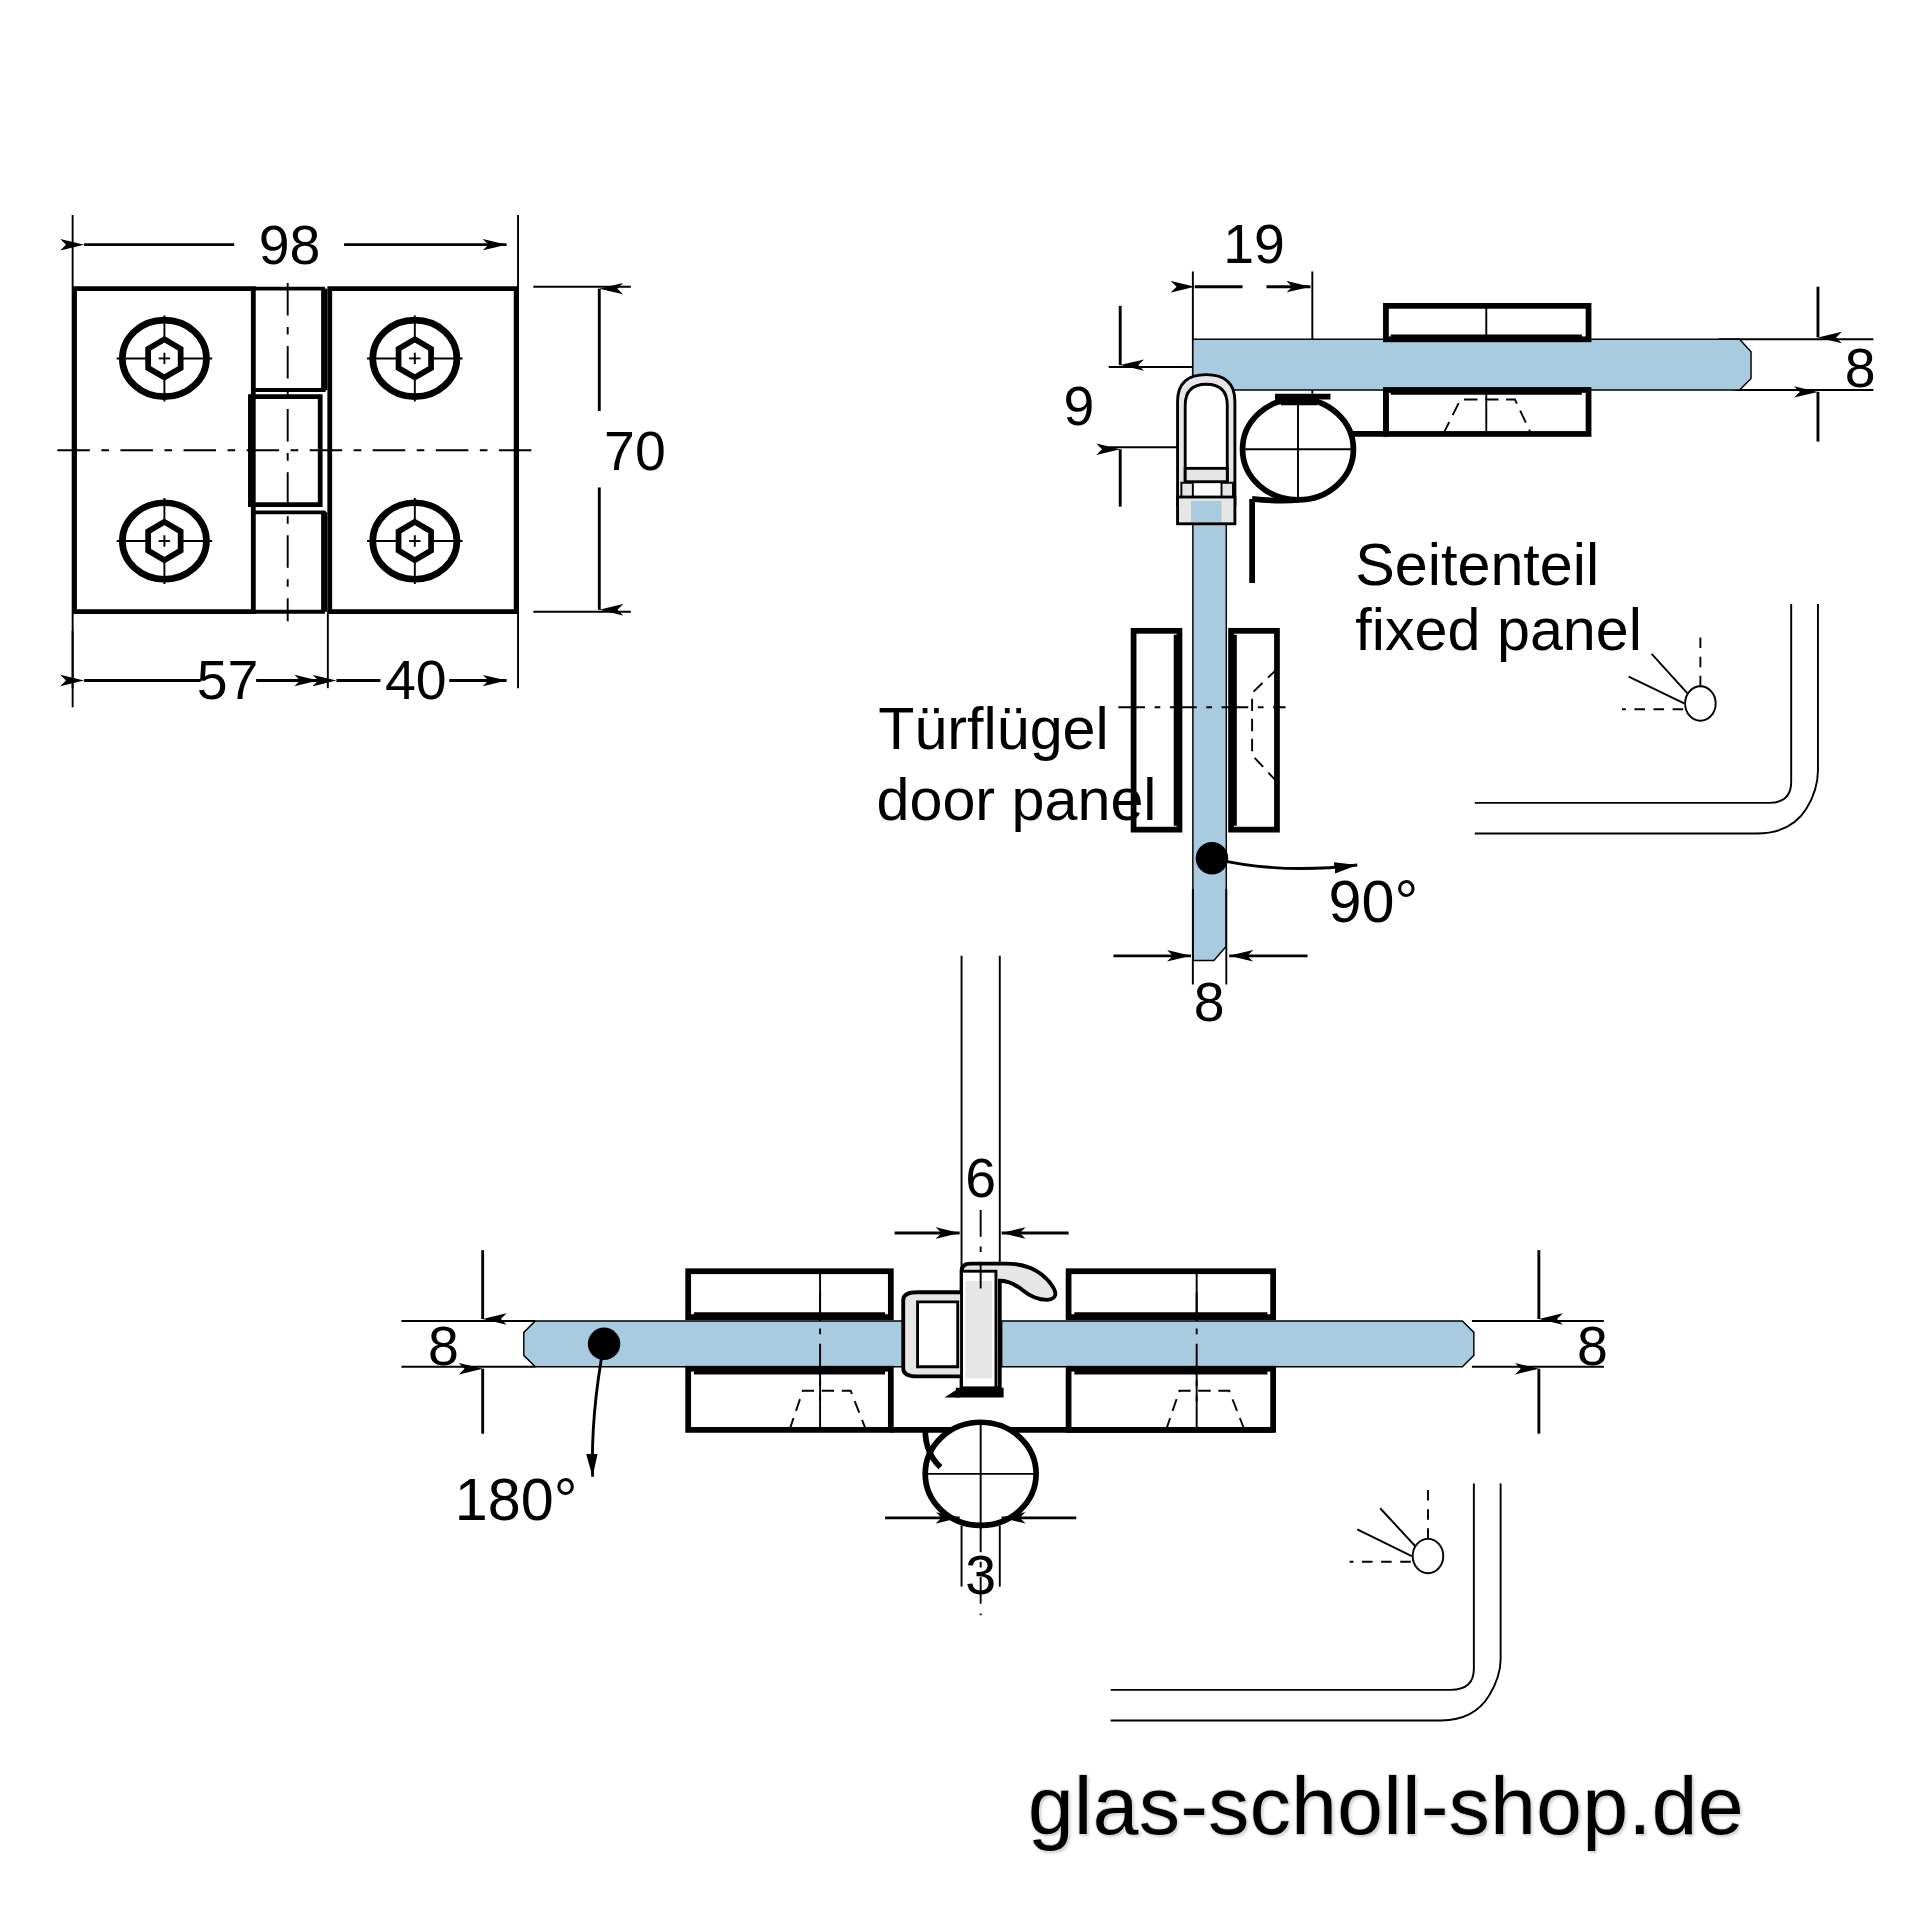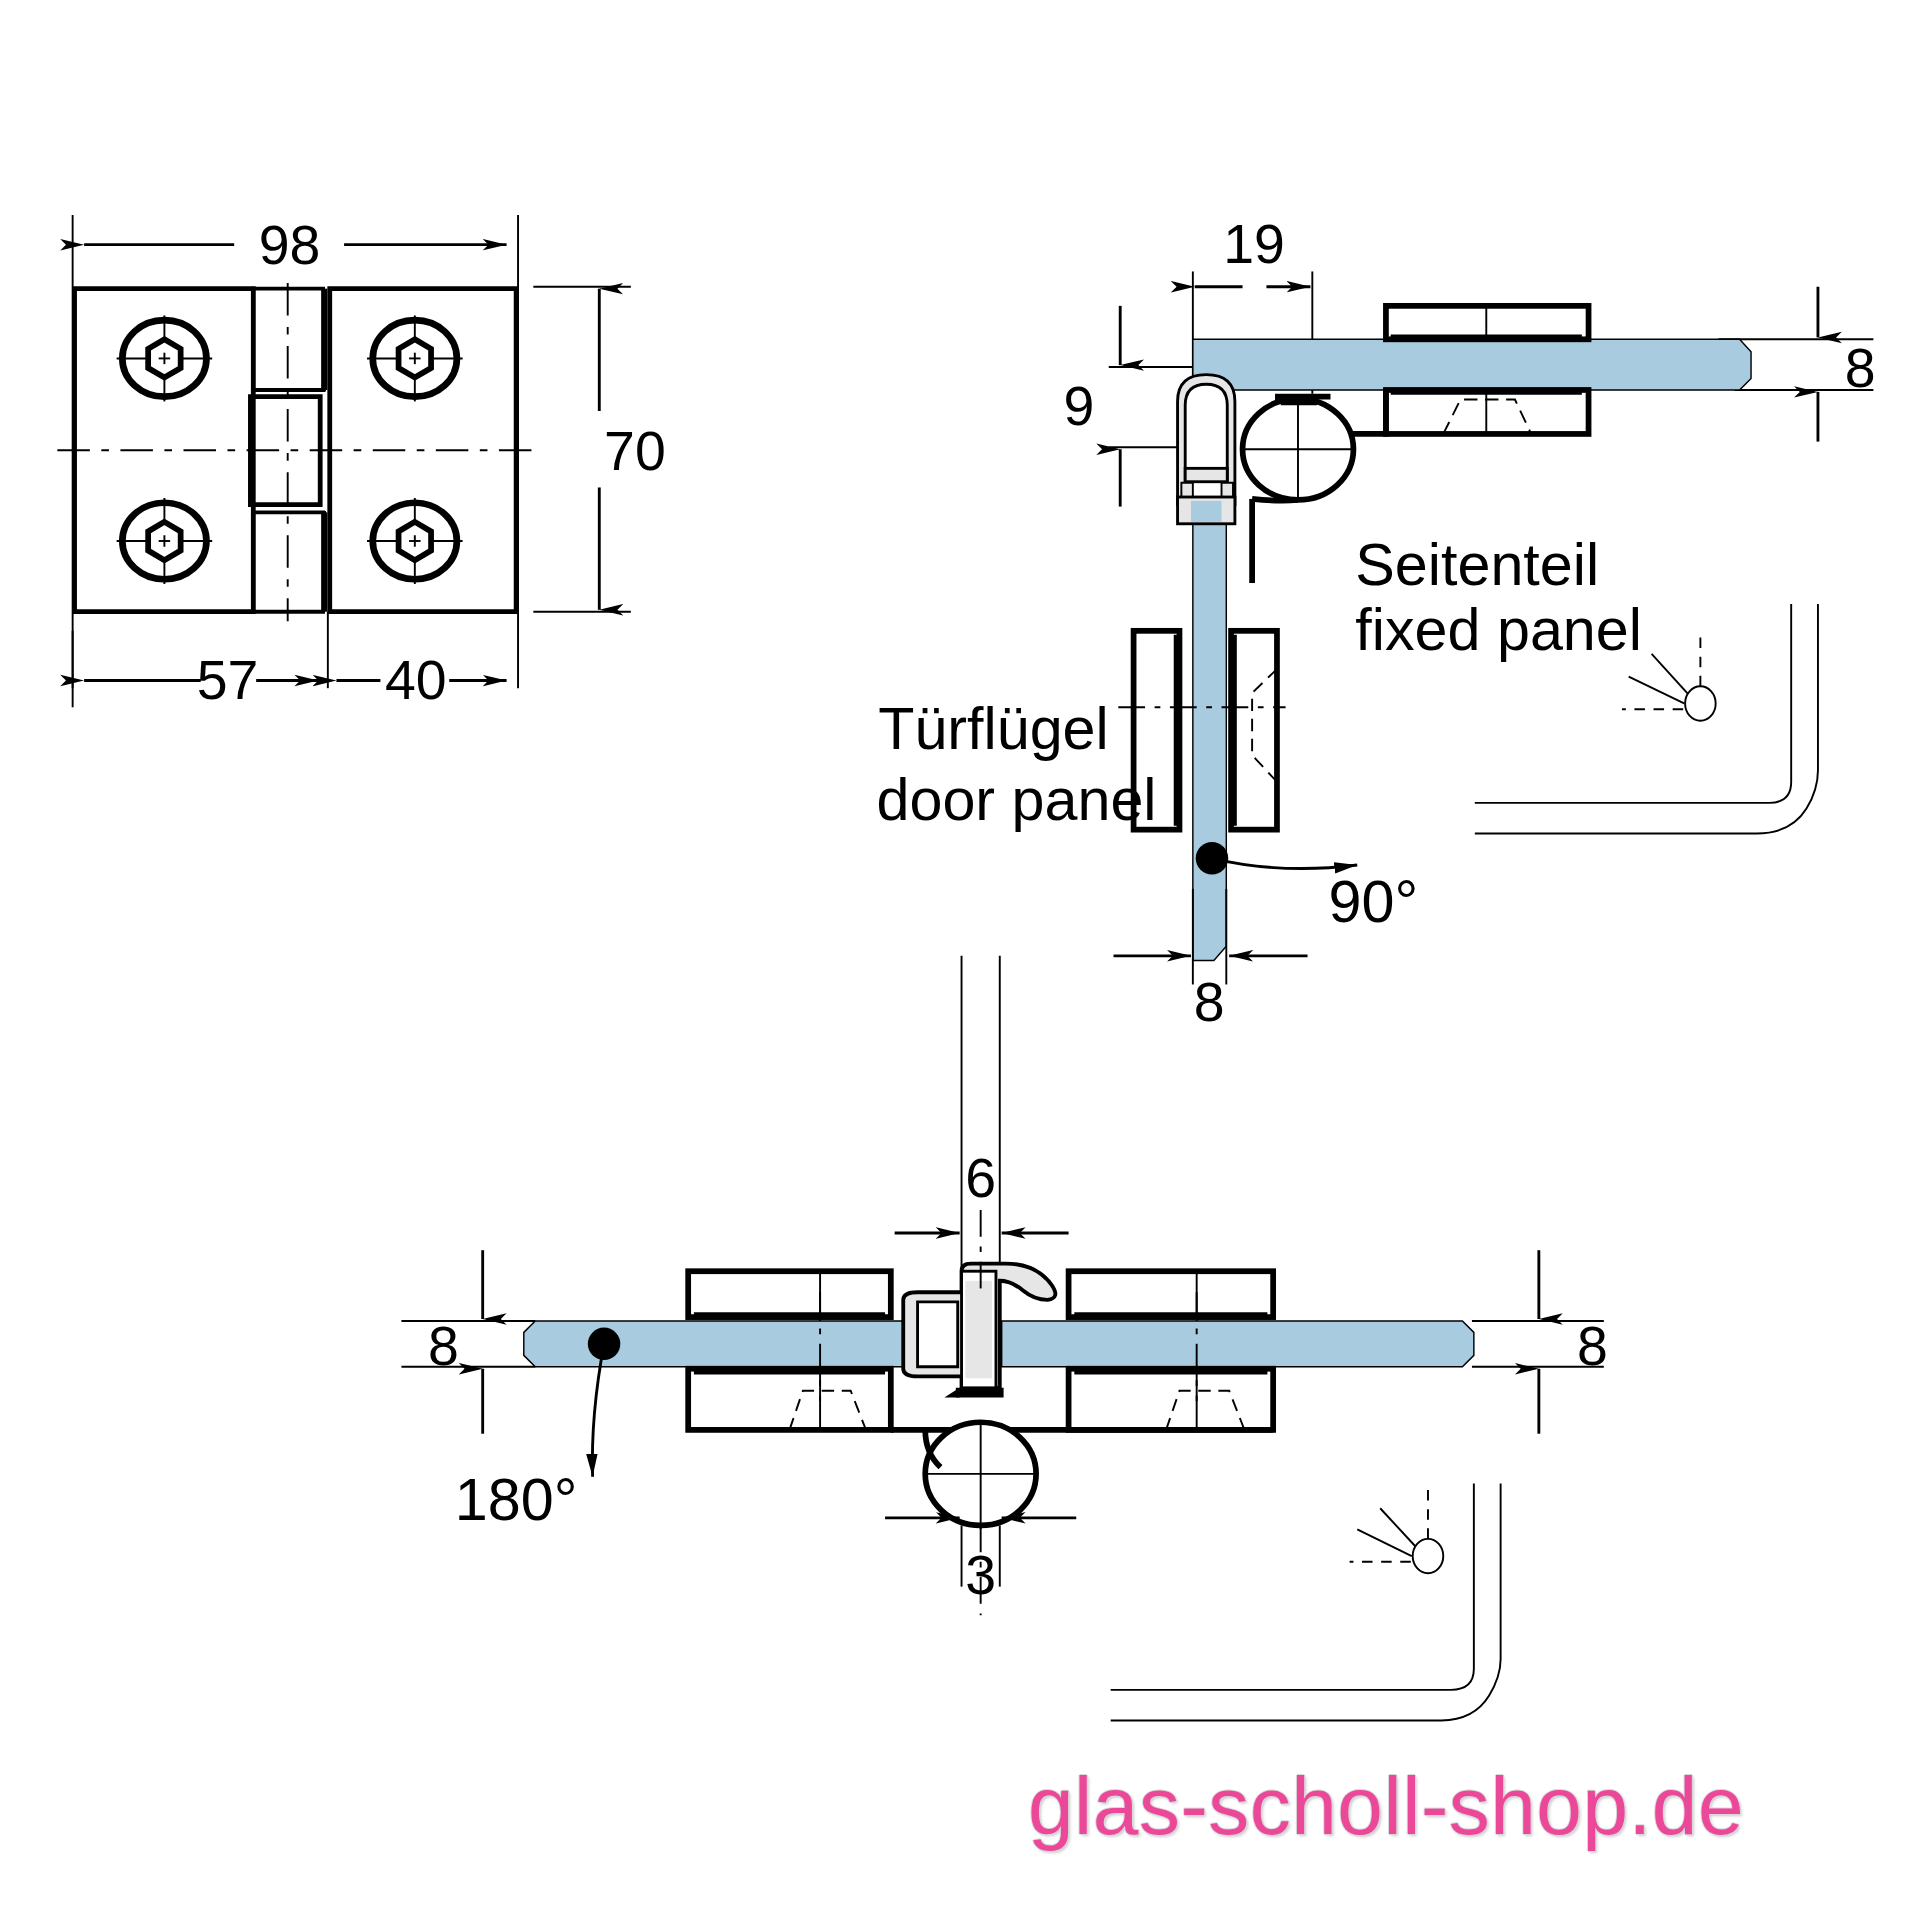--- a/index.html
+++ b/index.html
@@ -39,21 +39,21 @@
     fill: #000000;
     font-weight: 400;
   }
   .wm {
     position: absolute;
     left: 1028px;
     top: 1759px;
     font-family: "Liberation Sans", sans-serif;
     font-size: 82px;
     letter-spacing: 0.5px;
-    color: #ec4899;
+    color: #000000;
     text-shadow:
        1px 0 0 #d8d8d8, -1px 0 0 #d8d8d8,
        0 1px 0 #d8d8d8, 0 -1px 0 #d8d8d8,
        1.9px 1.9px 2.9px rgba(160,160,160,0.55);
     white-space: nowrap;
     pointer-events: none;
   }
 </style>
 </head>
 <body>

